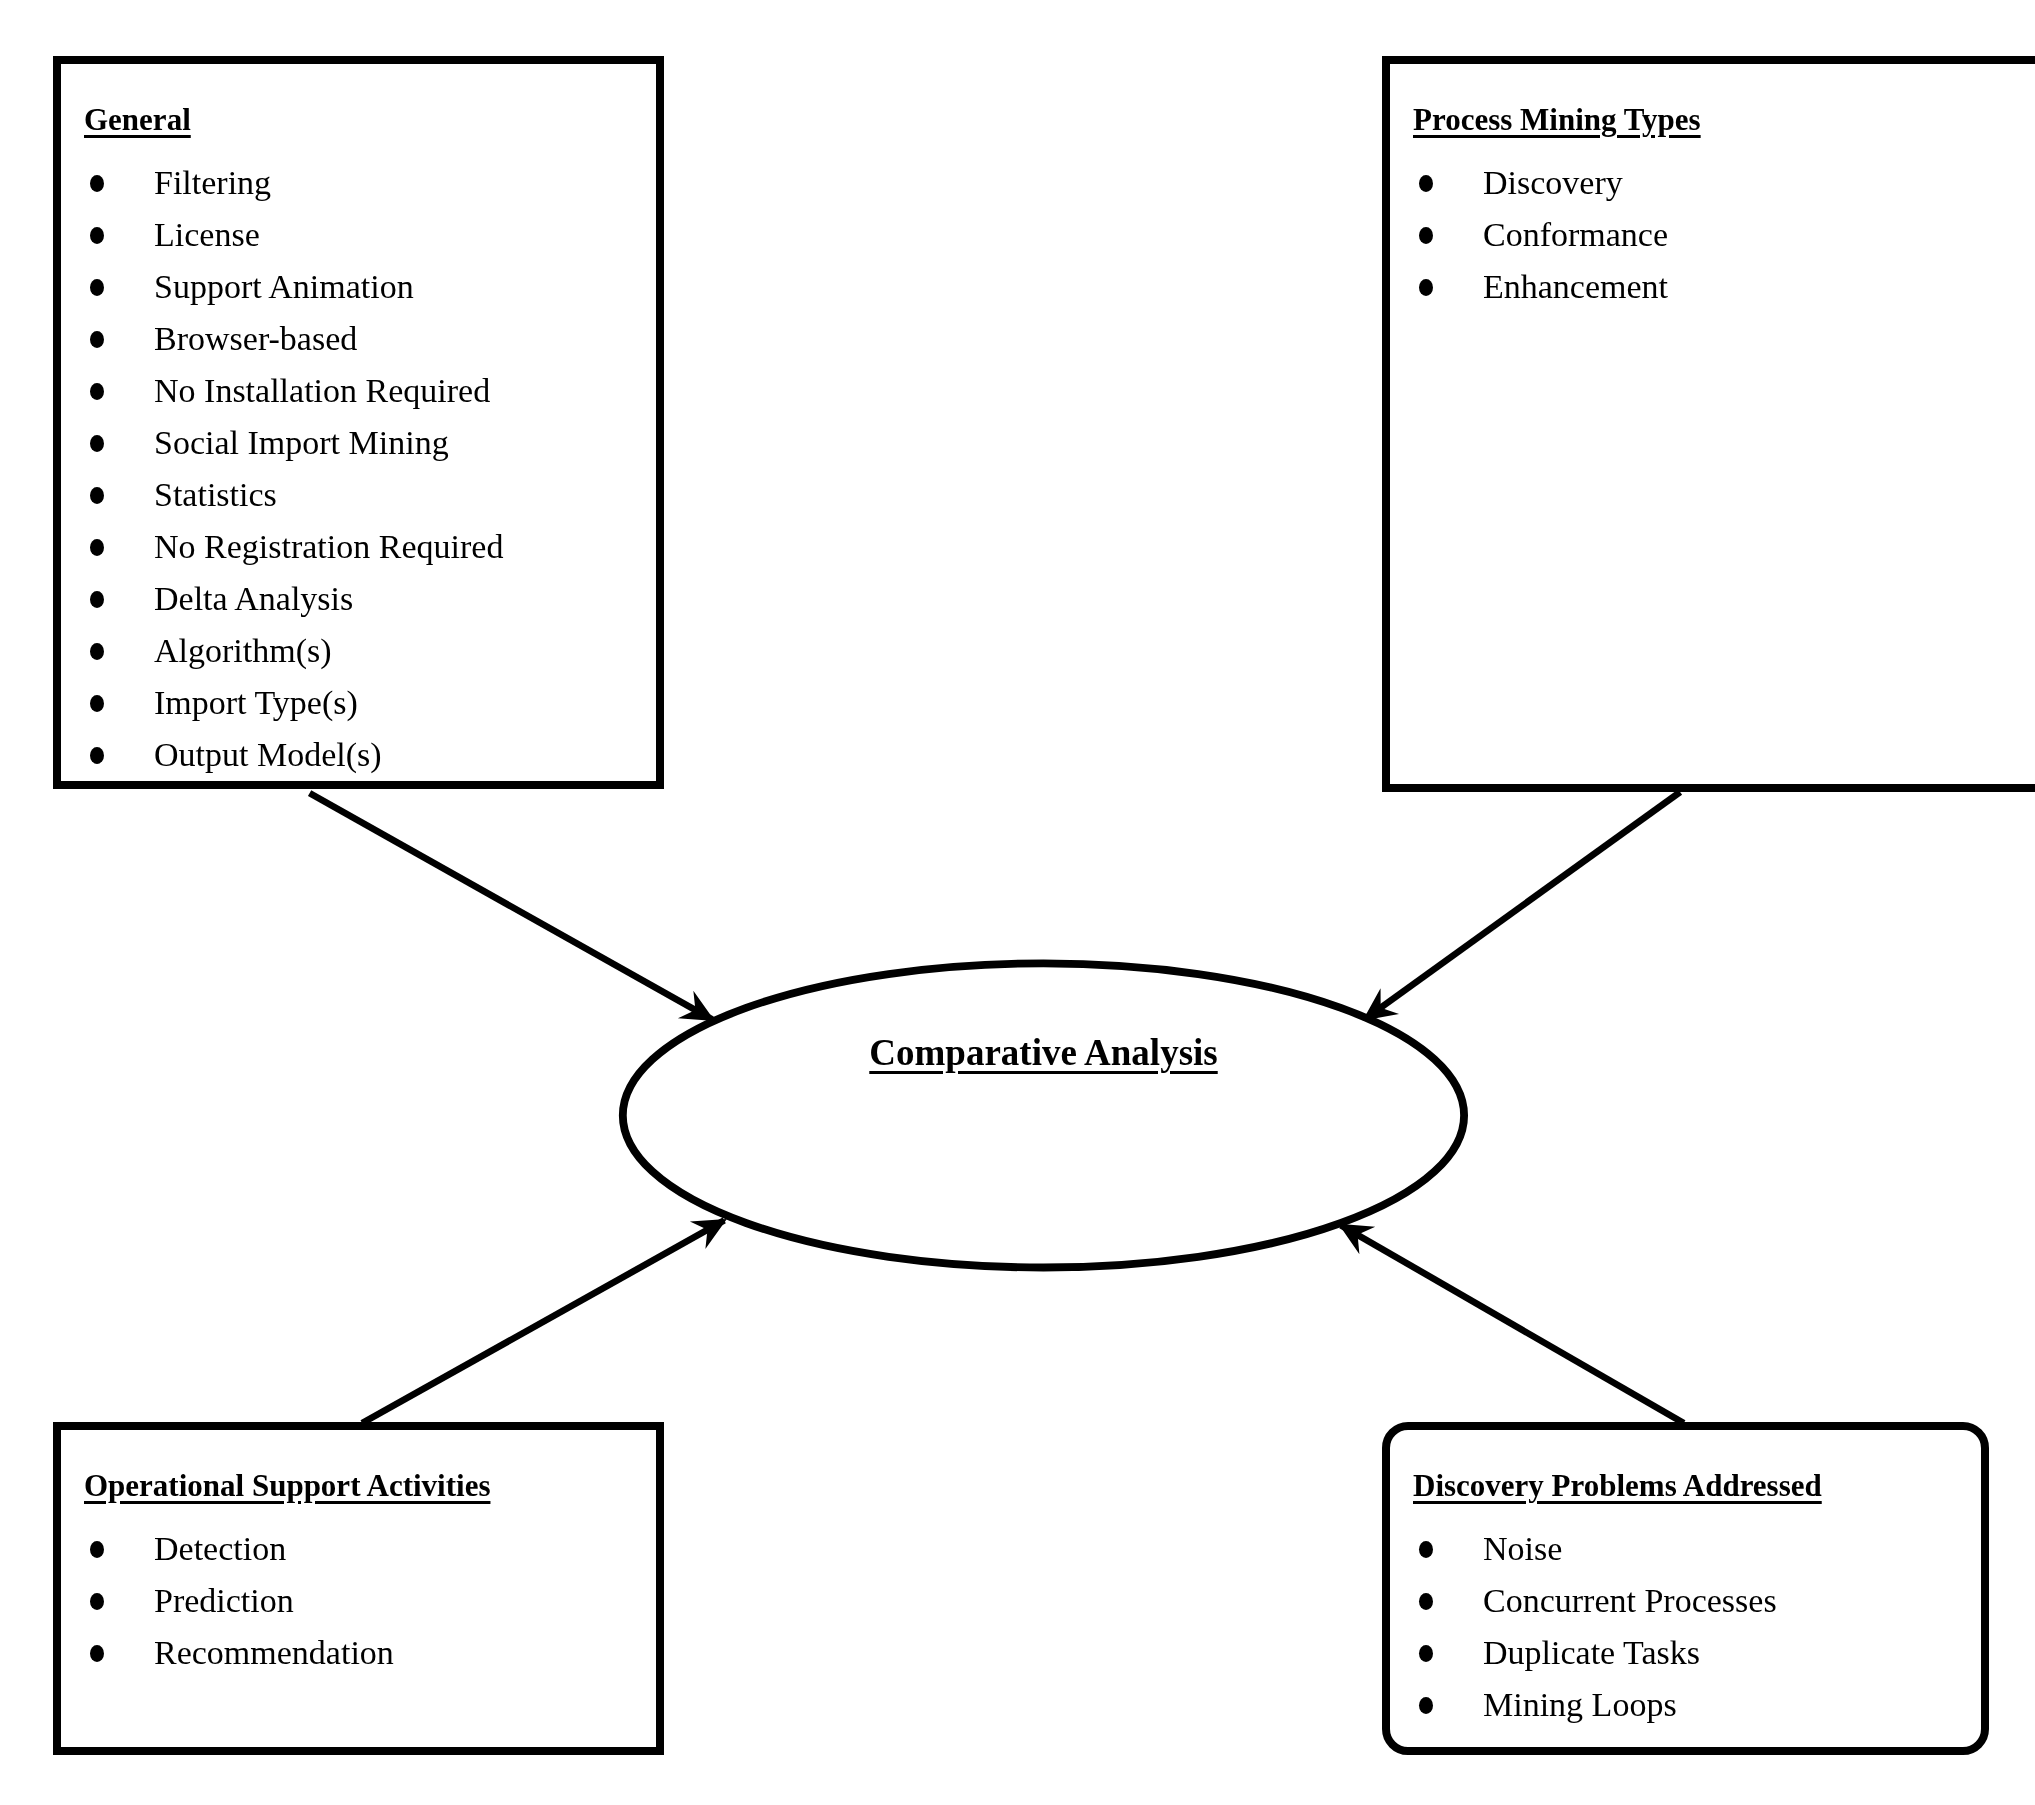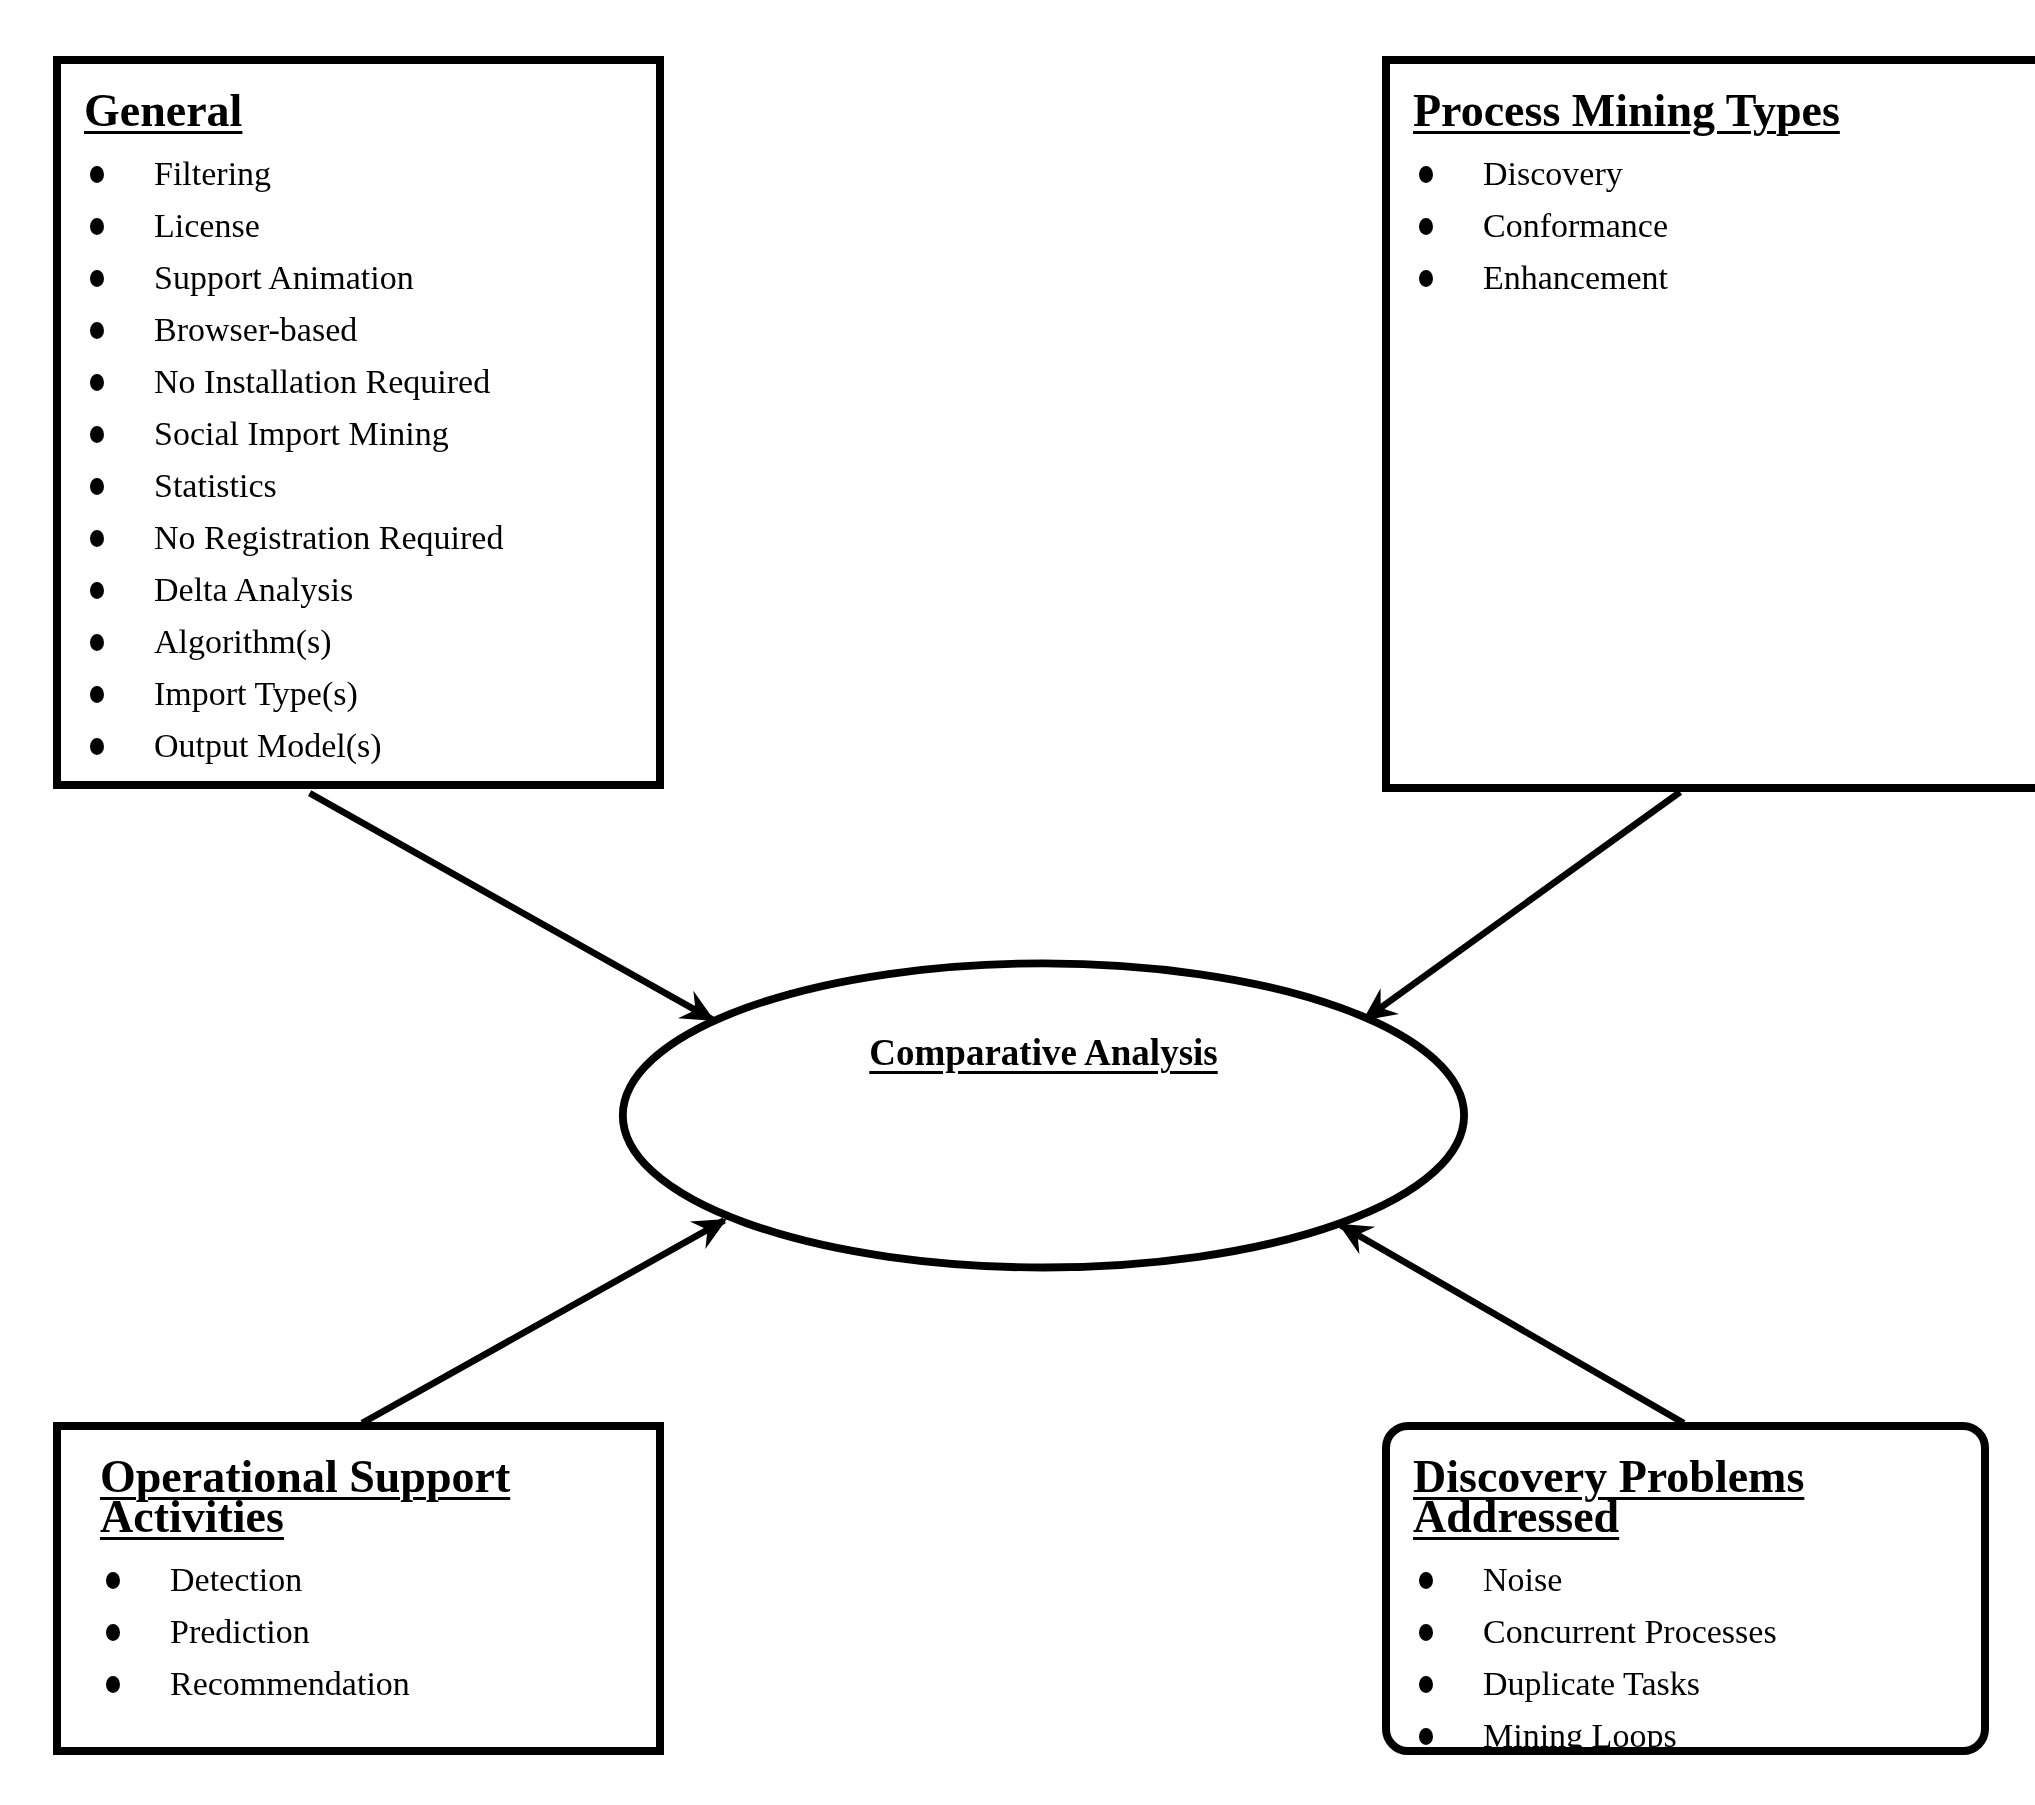--- a/index.html
+++ b/index.html
@@ -17,22 +17,22 @@
     overflow: hidden;
   }
   .box {
     position: absolute;
     border: 8.5px solid #000000;
     background: #ffffff;
     box-sizing: border-box;
     overflow: hidden;
   }
   .box h2 {
-    margin: 27px 12px 0 23px;
-    font-size: 46px;
+    margin: 36px 12px 0 23px;
+    font-size: 31px;
     line-height: 40px;
     font-weight: bold;
     text-decoration: underline;
     text-decoration-thickness: 3px;
     text-underline-offset: 5.4px;
   }
   .box ul {
     list-style: none;
     margin: 17px 0 0 0;
     padding: 0 6px 0 93px;
@@ -48,21 +48,21 @@
     position: absolute;
     left: -64px;
     top: 17.5px;
     width: 14px;
     height: 17px;
     background: #000000;
     border-radius: 50%;
   }
   #box-general  { left: 53px;   top: 56px;   width: 611px; height: 733px; }
   #box-pmt      { left: 1382px; top: 56px;   width: 678px; height: 736px; }
-  #box-osa      { left: 53px;   top: 1422px; width: 611px; height: 333px; padding-left: 16px; }
+  #box-osa      { left: 53px;   top: 1422px; width: 611px; height: 333px; }
   #box-dpa      { left: 1382px; top: 1422px; width: 607px; height: 333px; border-radius: 26px; }
 
   #connector-layer {
     position: absolute;
     left: 0;
     top: 0;
     width: 2035px;
     height: 1806px;
     pointer-events: none;
   }

